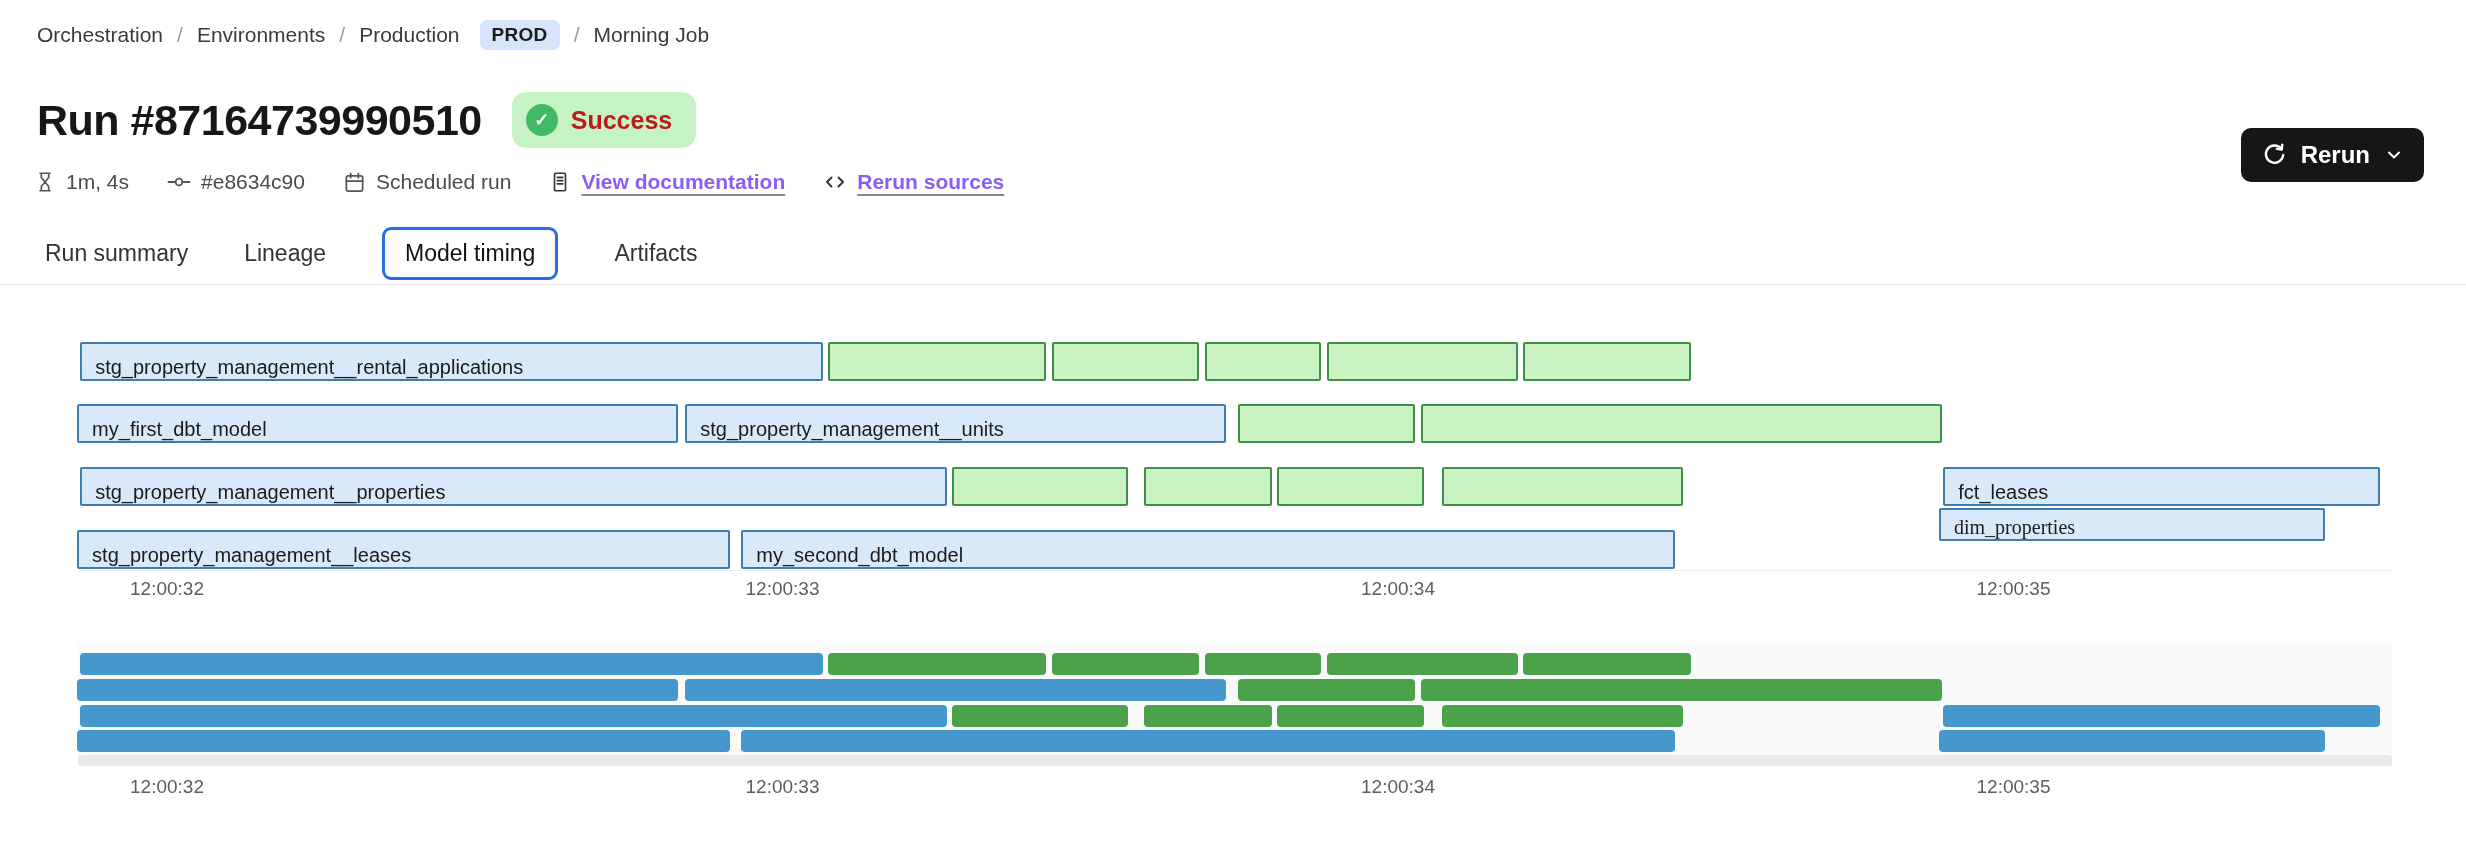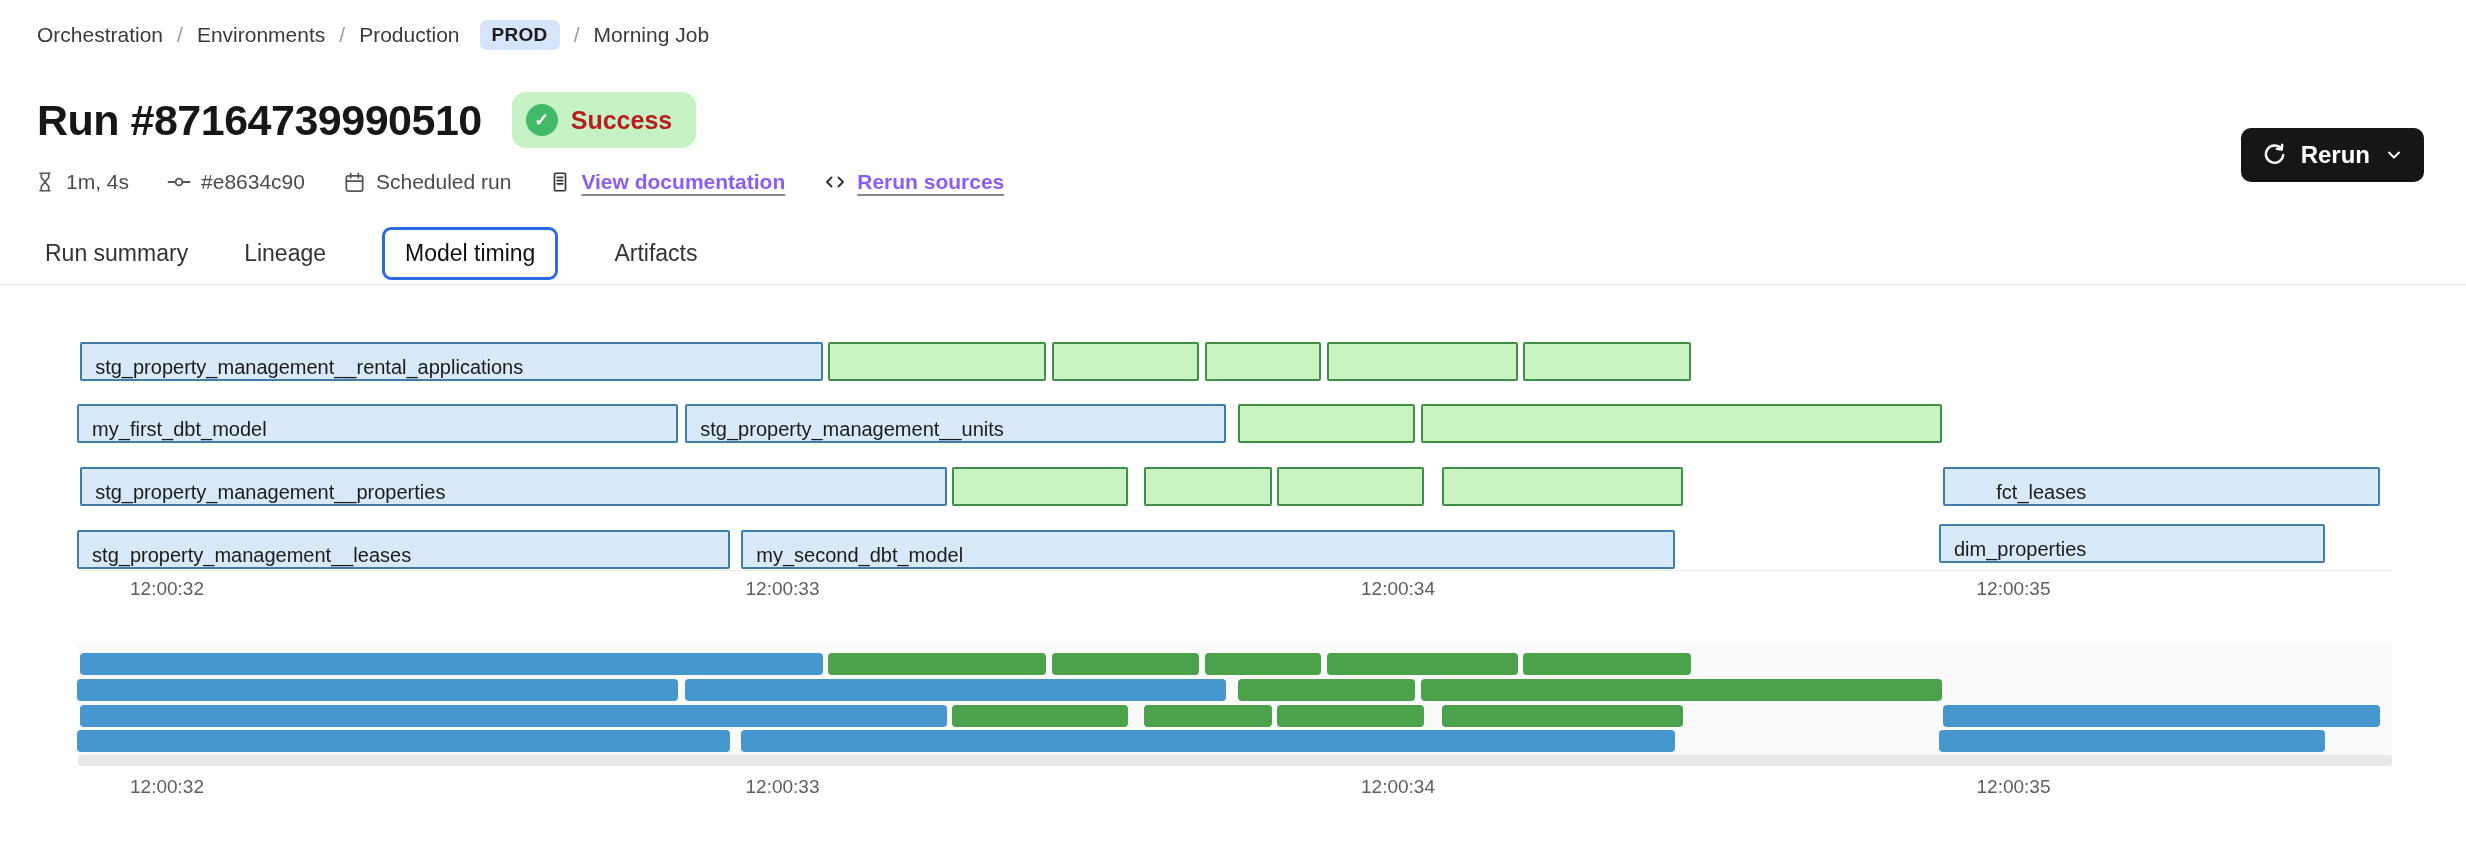--- a/index.html
+++ b/index.html
@@ -175,30 +175,30 @@
         </div>
         <div class="bar main green" style="left: 1238px; width: 177.3px; top: 392px; height: 39px;"></div>
         <div class="bar main green" style="left: 1420.8px; width: 521.3px; top: 392px; height: 39px;"></div>
         <div class="bar main blue" style="left: 80.2px; width: 866.6px; top: 455px; height: 39px;">
           <span class="bar-label">stg_property_management__properties</span>
         </div>
         <div class="bar main green" style="left: 951.8px; width: 176px; top: 455px; height: 39px;"></div>
         <div class="bar main green" style="left: 1143.8px; width: 128px; top: 455px; height: 39px;"></div>
         <div class="bar main green" style="left: 1276.7px; width: 147.1px; top: 455px; height: 39px;"></div>
         <div class="bar main green" style="left: 1442.3px; width: 240.7px; top: 455px; height: 39px;"></div>
-        <div class="bar main blue" style="left: 1943.3px; width: 436.4px; top: 455px; height: 39px; padding-left: 38px;">
+        <div class="bar main blue" style="left: 1943.3px; width: 436.4px; top: 455px; height: 39px;">
           <span class="bar-label">fct_leases</span>
         </div>
         <div class="bar main blue" style="left: 77.1px; width: 653px; top: 518px; height: 39px;">
           <span class="bar-label">stg_property_management__leases</span>
         </div>
         <div class="bar main blue" style="left: 741.3px; width: 933.7px; top: 518px; height: 39px;">
           <span class="bar-label">my_second_dbt_model</span>
         </div>
-        <div class="bar main blue" style="left: 1939px; width: 385.9px; top: 512px; height: 39px;">
+        <div class="bar main blue" style="left: 1939px; width: 385.9px; top: 496px; height: 33px; font-family: Liberation Serif, serif;">
           <span class="bar-label">dim_properties</span>
         </div>
         <div class="tick-label" style="left: 167px; top: 578px;">12:00:32</div>
         <div class="tick-label" style="left: 782.5px; top: 578px;">12:00:33</div>
         <div class="tick-label" style="left: 1398px; top: 578px;">12:00:34</div>
         <div class="tick-label" style="left: 2013.5px; top: 578px;">12:00:35</div>
       </div>
     <div id="mini-chart">
         <div class="bar mini blue" style="left: 80.2px; width: 742.9px; top: 653px; height: 22px;"></div>
         <div class="bar mini green" style="left: 828px; width: 217.9px; top: 653px; height: 22px;"></div>

